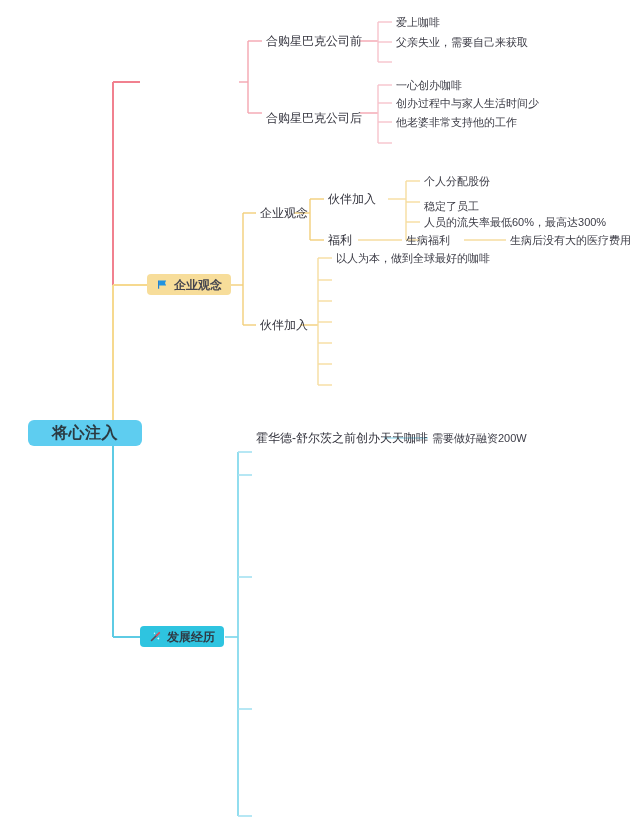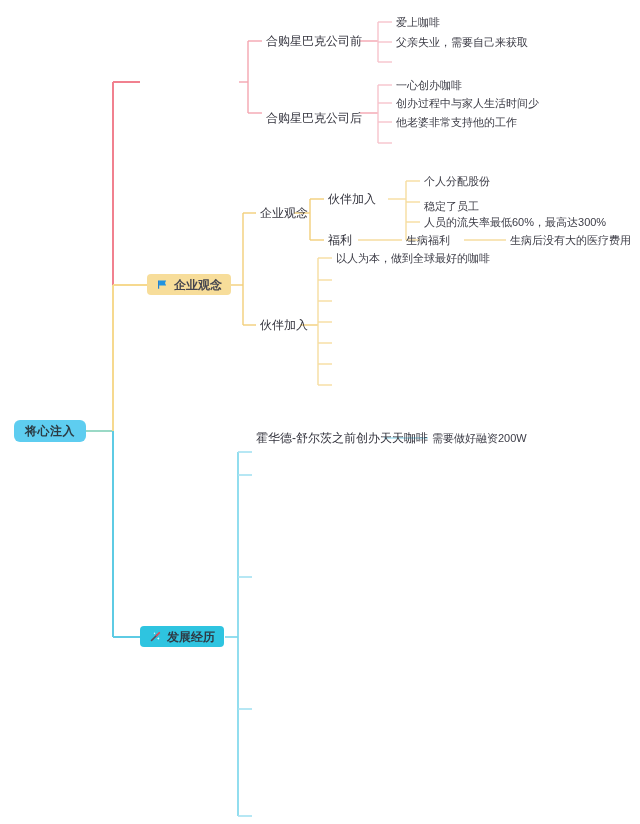--- a/index.html
+++ b/index.html
@@ -32,23 +32,24 @@
     border-radius: 4px;
     padding: 4px 9px;
     font-size: 12px;
     font-weight: bold;
     line-height: 1;
     white-space: nowrap;
     color: #3b3b46;
   }
   .chip.root {
     border-radius: 6px;
-    font-size: 12px;
+    font-size: 16px;
     letter-spacing: .5px;
-    padding: 5px 11px;
+    padding: 5px 24px;
+    margin-left: 14px;
   }
   .chip-label { display: inline-block; }
 
   
   .tnode {
     position: absolute;
     font-size: 11px;
     line-height: 1;
     white-space: nowrap;
     color: #3c3c46;

